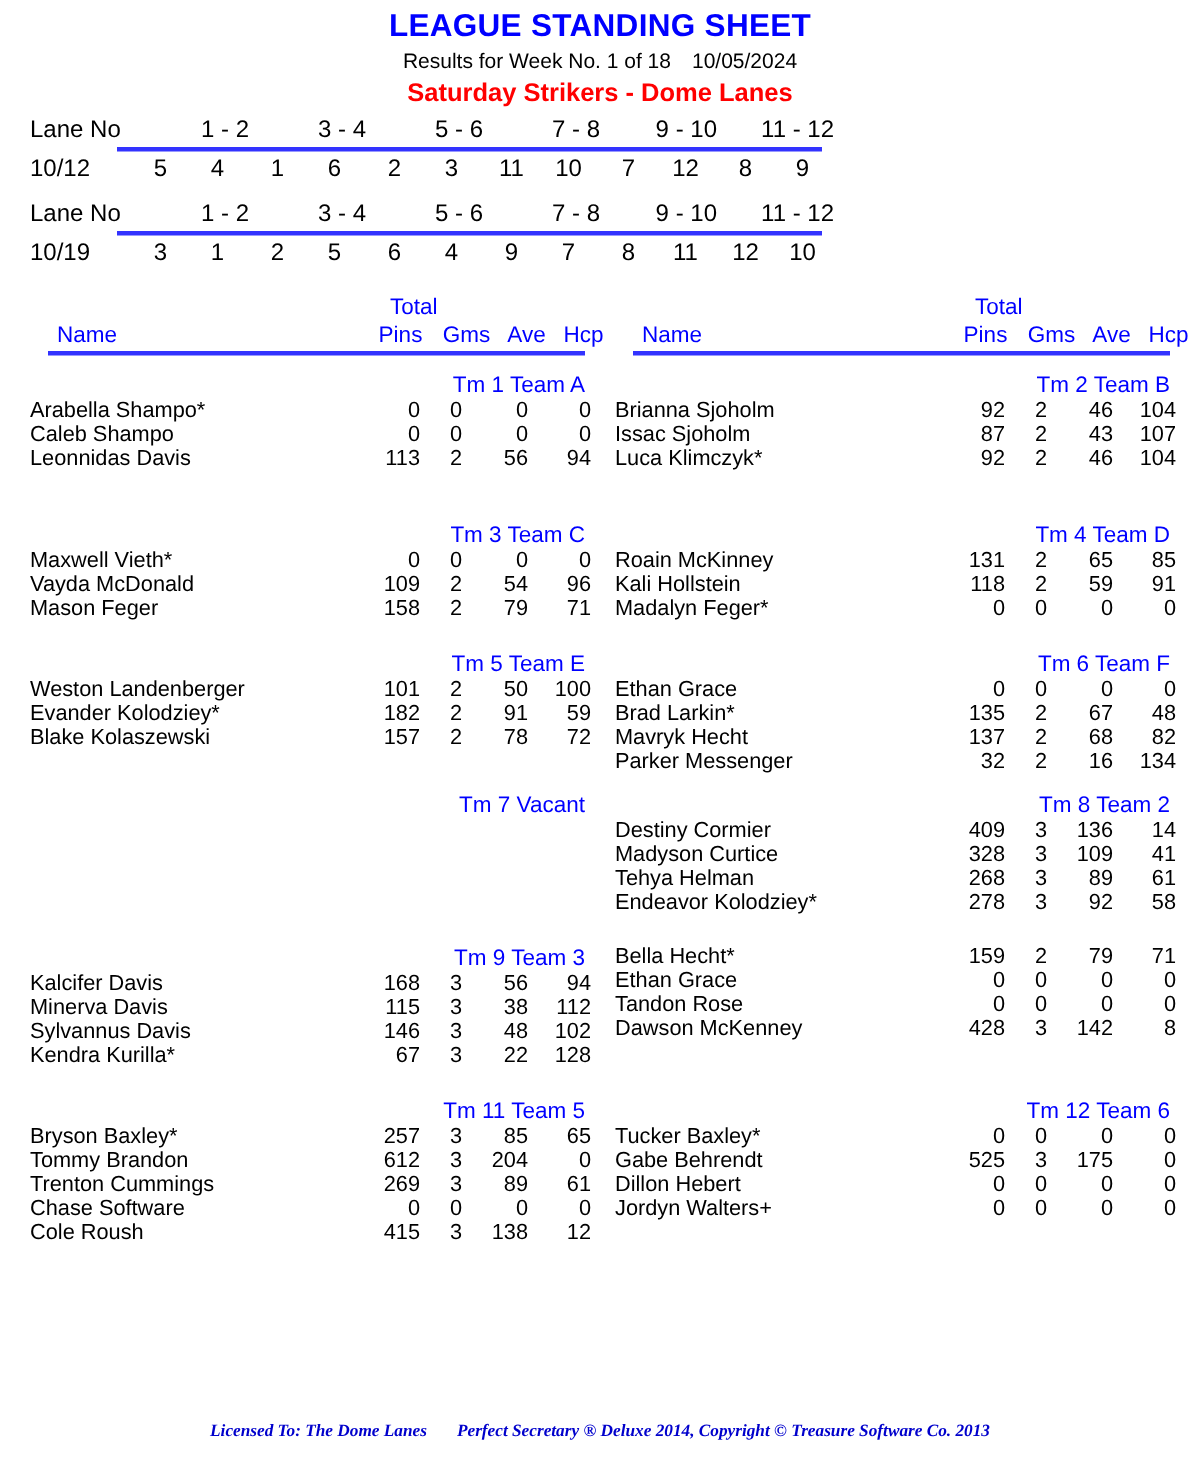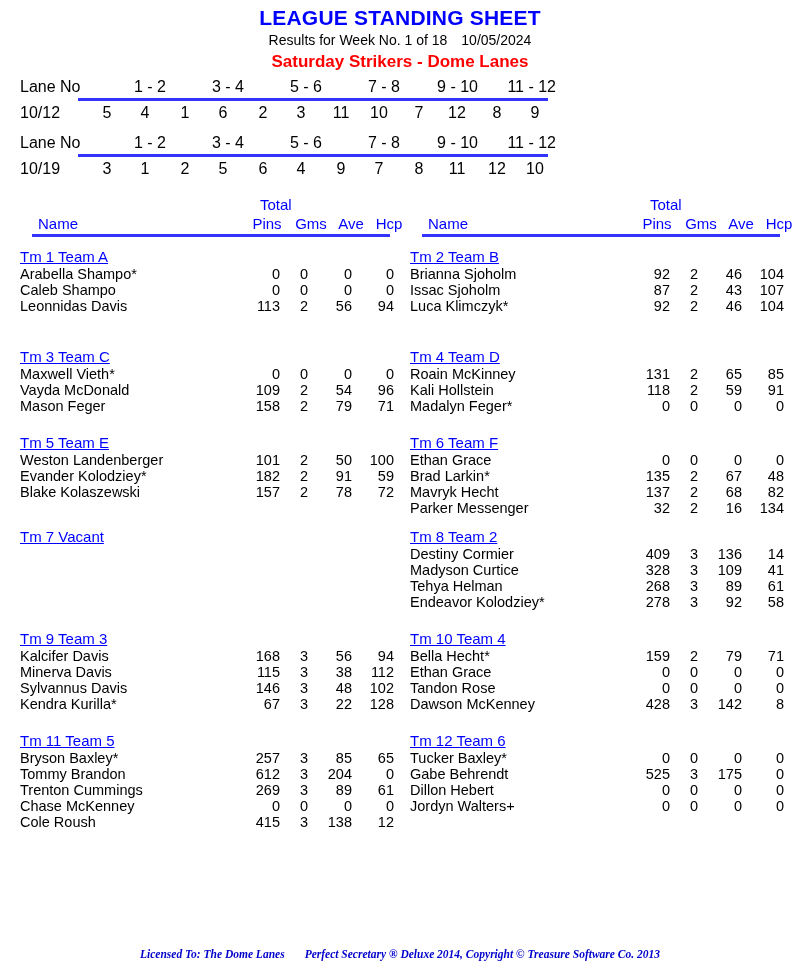--- a/index.html
+++ b/index.html
@@ -121,24 +121,24 @@
     top: 38px;
     width: 358px;
     height: 3px;
     background: #3333ff;
   }
 
   .team-block { position: absolute; left: 0; width: 370px; }
   .team-name {
     color: #0000ff;
     font-size: 15px;
-    text-decoration: underline;
     line-height: 18px;
     height: 18px;
     white-space: nowrap;
+    text-align: right;
   }
   .player-row {
     position: relative;
     height: 16px;
     line-height: 16px;
     font-size: 14.5px;
   }
   .p-name {
     position: absolute;
     left: 0;
@@ -397,21 +397,21 @@
           <div class="p-num p-hcp">0</div>
         </div>
         <div class="player-row">
           <div class="p-name">Trenton Cummings</div>
           <div class="p-num p-pins">269</div>
           <div class="p-num p-gms">3</div>
           <div class="p-num p-ave">89</div>
           <div class="p-num p-hcp">61</div>
         </div>
         <div class="player-row">
-          <div class="p-name">Chase McKenney</div>
+          <div class="p-name">Chase Software</div>
           <div class="p-num p-pins">0</div>
           <div class="p-num p-gms">0</div>
           <div class="p-num p-ave">0</div>
           <div class="p-num p-hcp">0</div>
         </div>
         <div class="player-row">
           <div class="p-name">Cole Roush</div>
           <div class="p-num p-pins">415</div>
           <div class="p-num p-gms">3</div>
           <div class="p-num p-ave">138</div>
@@ -536,21 +536,20 @@
         </div>
         <div class="player-row">
           <div class="p-name">Endeavor Kolodziey*</div>
           <div class="p-num p-pins">278</div>
           <div class="p-num p-gms">3</div>
           <div class="p-num p-ave">92</div>
           <div class="p-num p-hcp">58</div>
         </div>
       </div>
       <div class="team-block" style="top: 434px;">
-        <div class="team-name">Tm 10 Team 4</div>
         <div class="player-row">
           <div class="p-name">Bella Hecht*</div>
           <div class="p-num p-pins">159</div>
           <div class="p-num p-gms">2</div>
           <div class="p-num p-ave">79</div>
           <div class="p-num p-hcp">71</div>
         </div>
         <div class="player-row">
           <div class="p-name">Ethan Grace</div>
           <div class="p-num p-pins">0</div>

